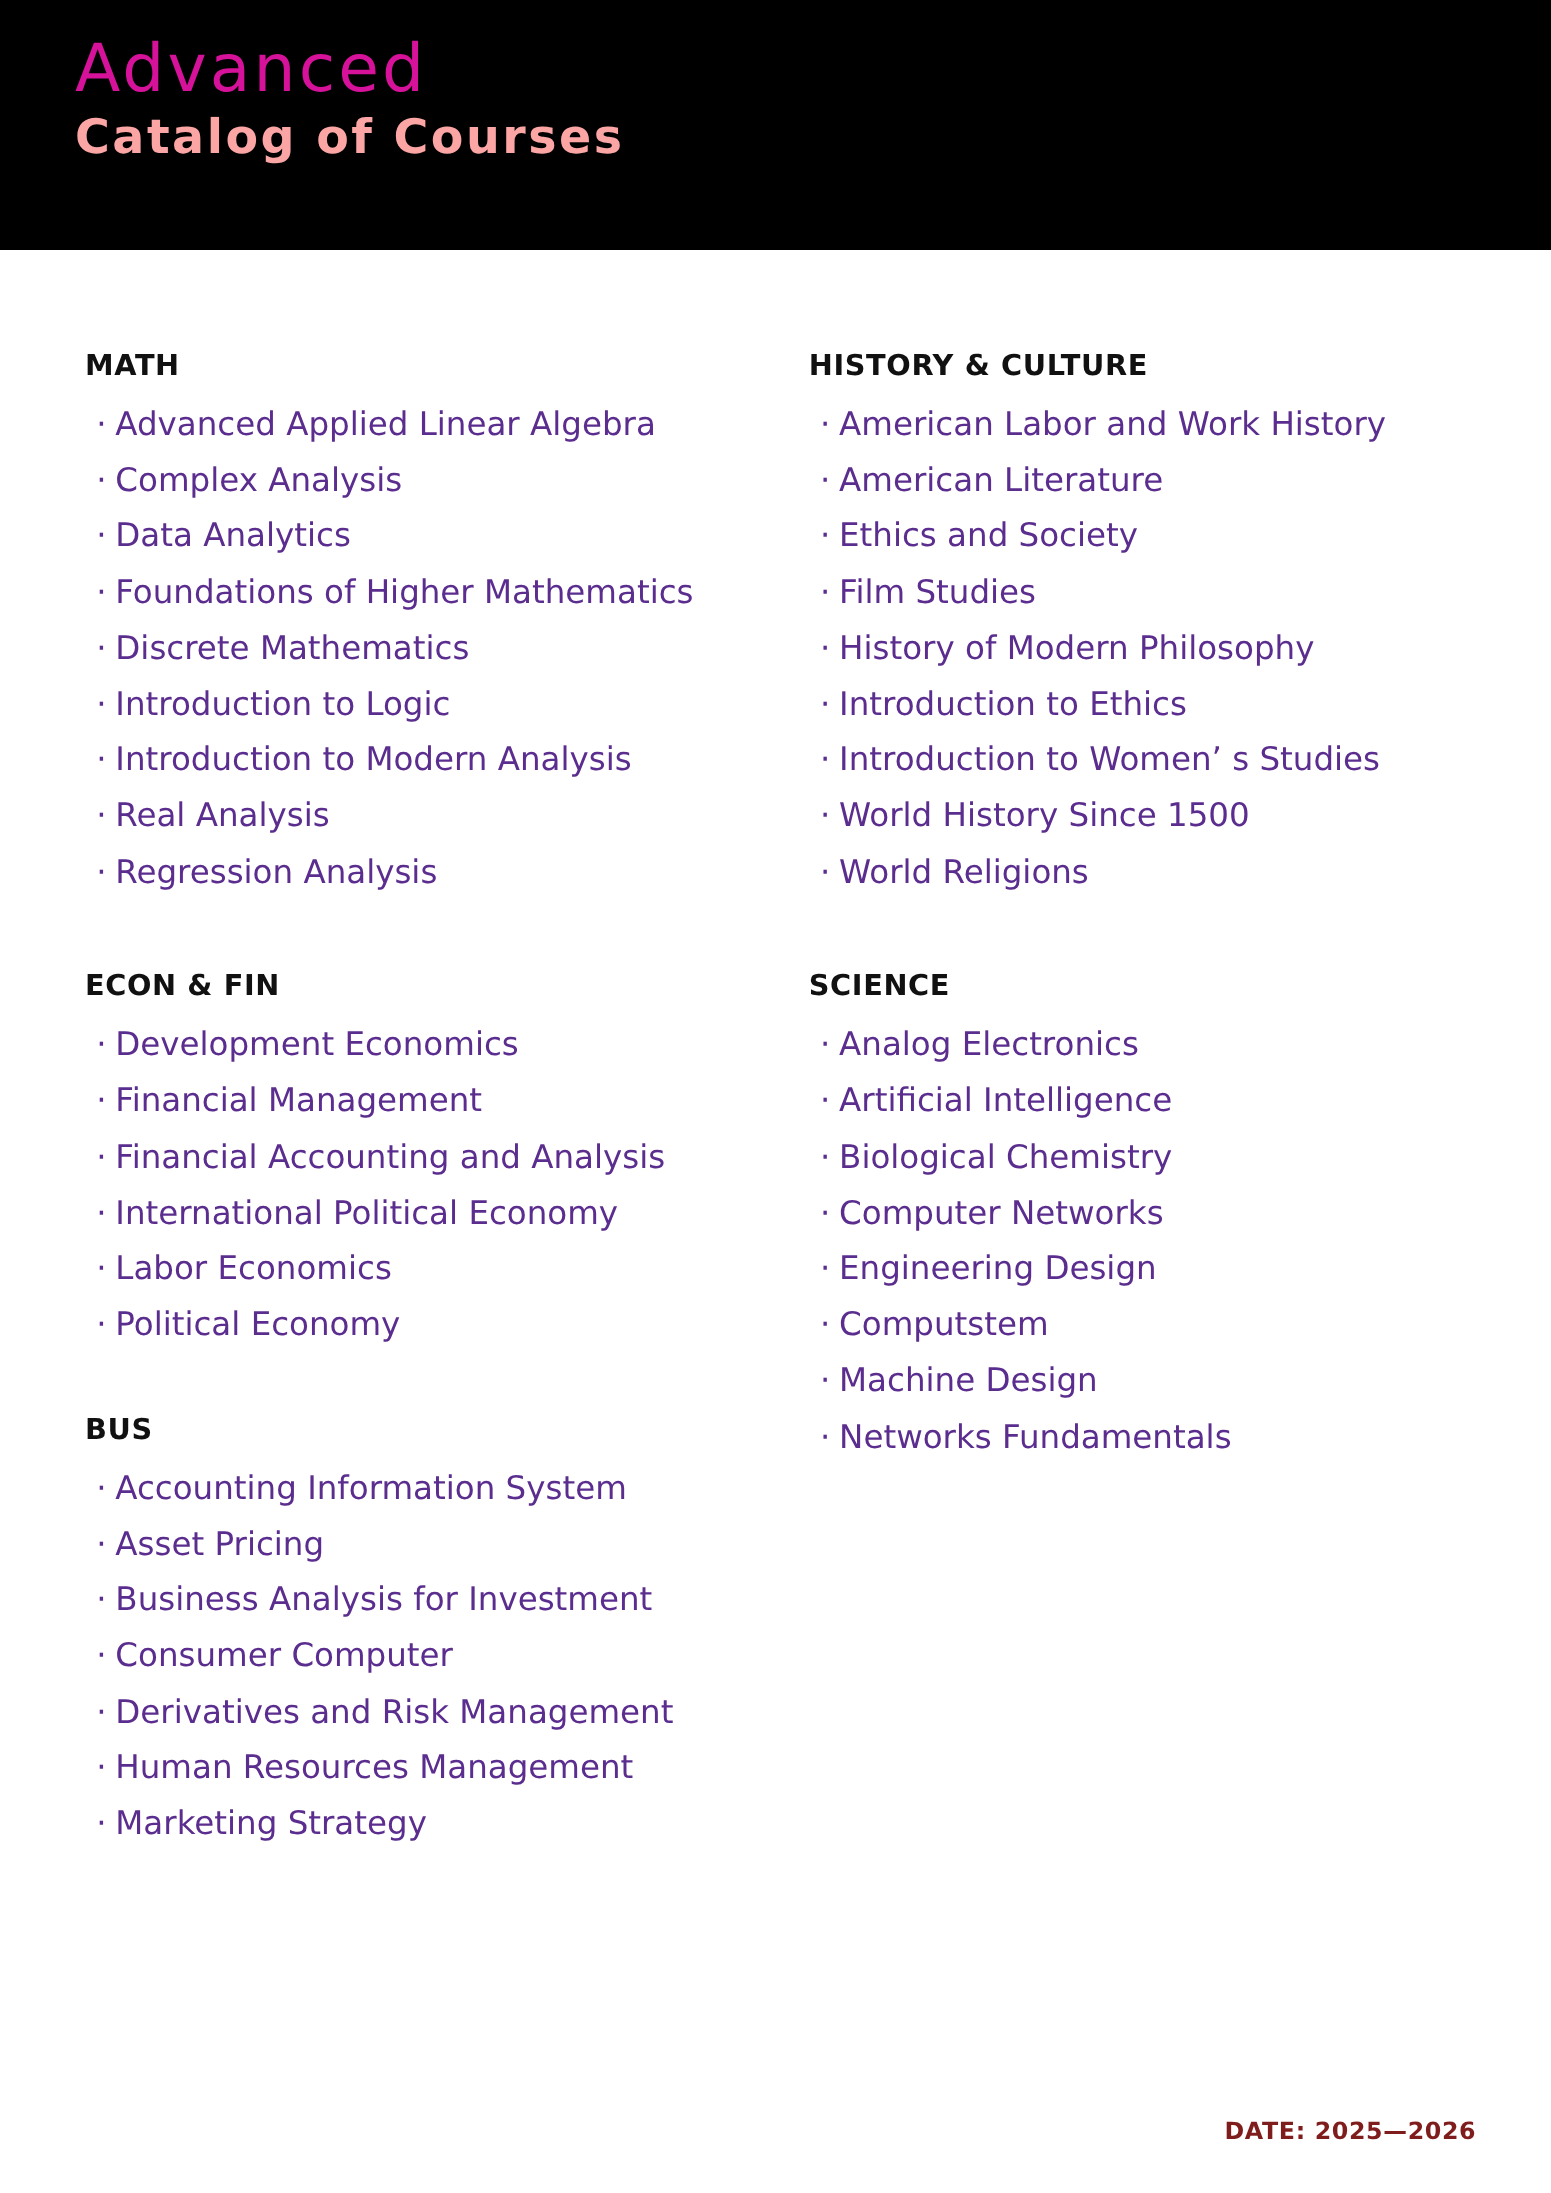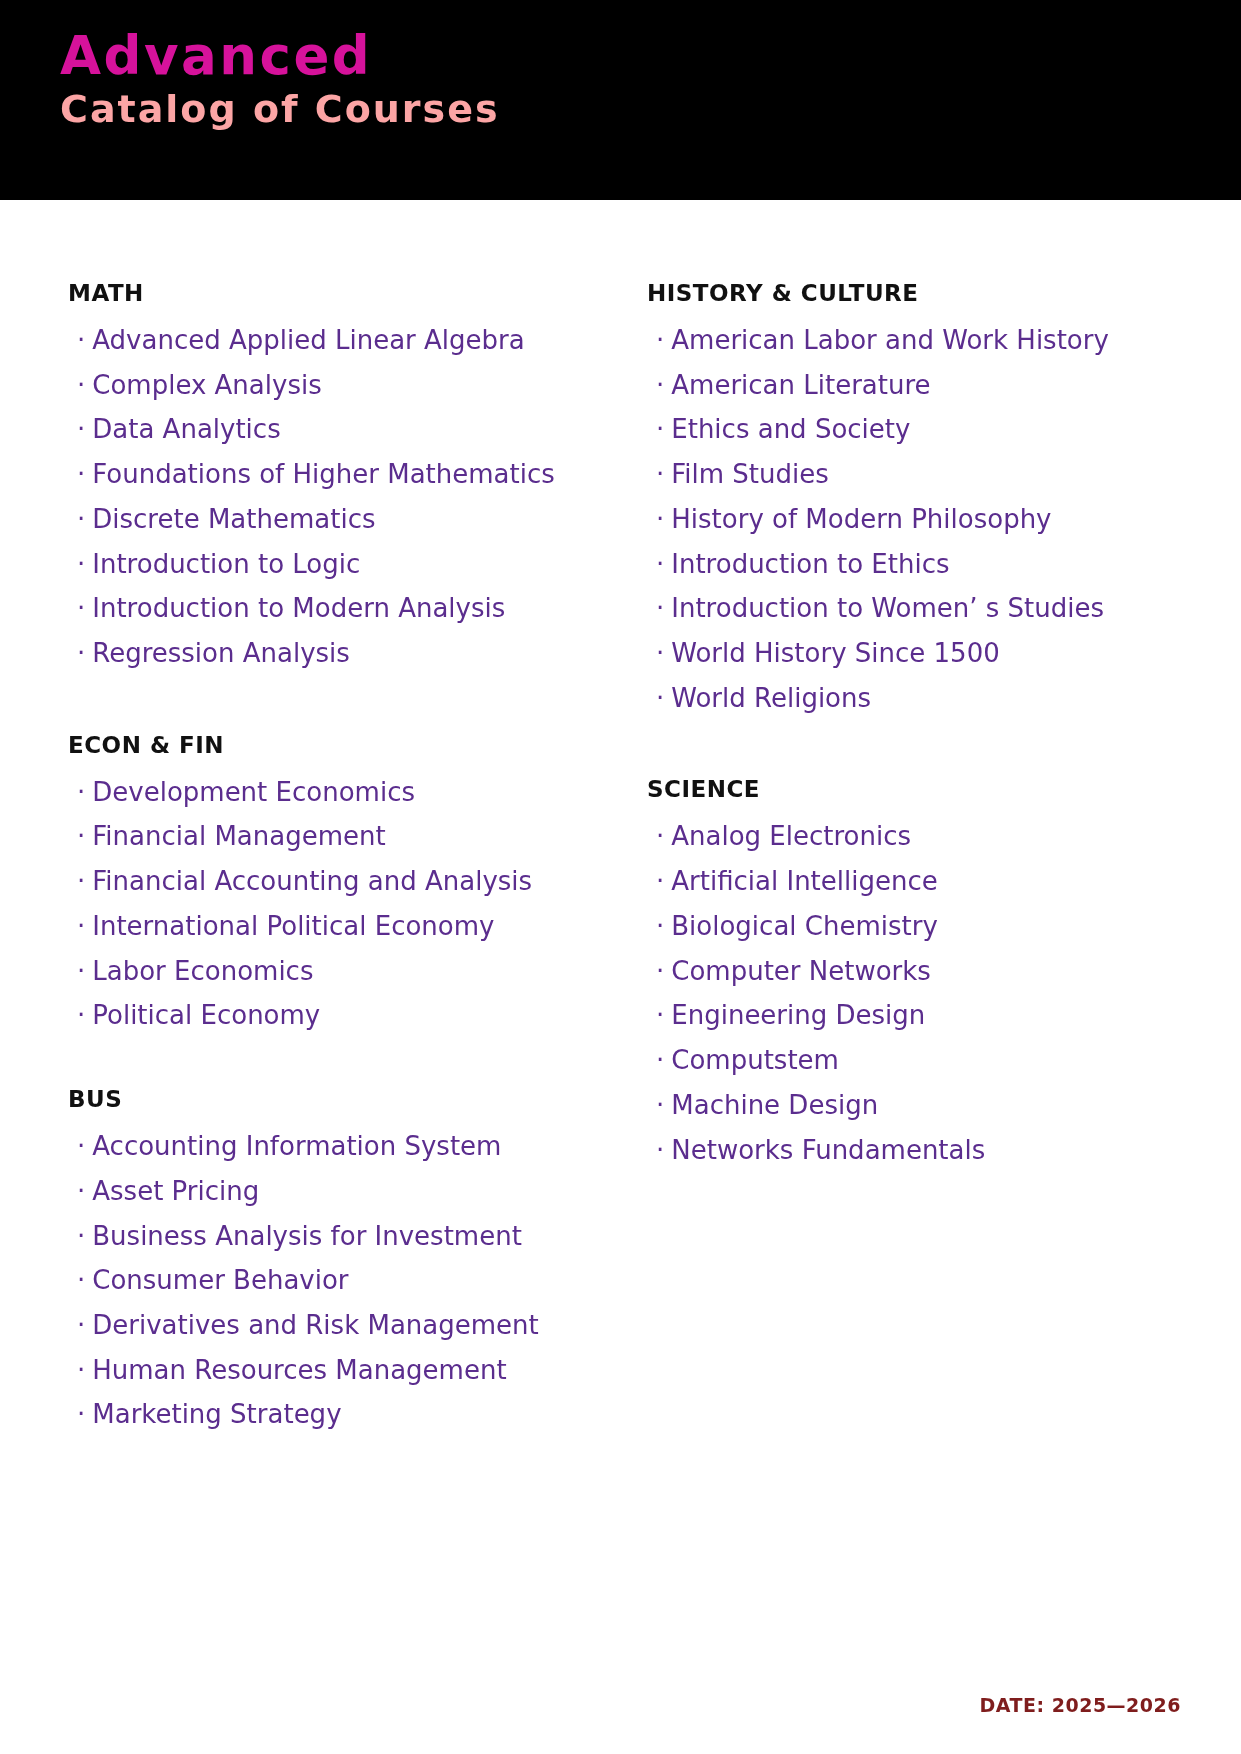--- a/index.html
+++ b/index.html
@@ -26,21 +26,21 @@
   .header {
     background: #000000;
     width: 100%;
     height: 200px;
     box-sizing: border-box;
     padding: 28px 0 0 60px;
   }
   .header-title {
     color: #d6129b;
     font-size: 53px;
-    font-weight: bold;
+    font-weight: normal;
     letter-spacing: 2.5px;
     line-height: 1.05;
     margin: 0 0 6px 0;
     font-family: "DejaVu Sans", sans-serif;
   }
   .header-subtitle {
     color: #fca5a5;
     font-size: 38px;
     font-weight: bold;
     letter-spacing: 2px;
@@ -137,20 +137,21 @@
       <div class="section">
         <h2 class="section-title">MATH</h2>
         <ul class="course-list">
           <li class="course-item"><span class="bullet">·</span><span>Advanced Applied Linear Algebra</span></li>
           <li class="course-item"><span class="bullet">·</span><span>Complex Analysis</span></li>
           <li class="course-item"><span class="bullet">·</span><span>Data Analytics</span></li>
           <li class="course-item"><span class="bullet">·</span><span>Foundations of Higher Mathematics</span></li>
           <li class="course-item"><span class="bullet">·</span><span>Discrete Mathematics</span></li>
           <li class="course-item"><span class="bullet">·</span><span>Introduction to Logic</span></li>
           <li class="course-item"><span class="bullet">·</span><span>Introduction to Modern Analysis</span></li>
+          <li class="course-item"><span class="bullet">·</span><span>Real Analysis</span></li>
           <li class="course-item"><span class="bullet">·</span><span>Regression Analysis</span></li>
         </ul>
       </div>
 
       <div class="section gap-econ">
         <h2 class="section-title">ECON &amp; FIN</h2>
         <ul class="course-list">
           <li class="course-item"><span class="bullet">·</span><span>Development Economics</span></li>
           <li class="course-item"><span class="bullet">·</span><span>Financial Management</span></li>
           <li class="course-item"><span class="bullet">·</span><span>Financial Accounting and Analysis</span></li>
@@ -159,21 +160,21 @@
           <li class="course-item"><span class="bullet">·</span><span>Political Economy</span></li>
         </ul>
       </div>
 
       <div class="section gap-bus">
         <h2 class="section-title">BUS</h2>
         <ul class="course-list">
           <li class="course-item"><span class="bullet">·</span><span>Accounting Information System</span></li>
           <li class="course-item"><span class="bullet">·</span><span>Asset Pricing</span></li>
           <li class="course-item"><span class="bullet">·</span><span>Business Analysis for Investment</span></li>
-          <li class="course-item"><span class="bullet">·</span><span>Consumer Behavior</span></li>
+          <li class="course-item"><span class="bullet">·</span><span>Consumer Computer</span></li>
           <li class="course-item"><span class="bullet">·</span><span>Derivatives and Risk Management</span></li>
           <li class="course-item"><span class="bullet">·</span><span>Human Resources Management</span></li>
           <li class="course-item"><span class="bullet">·</span><span>Marketing Strategy</span></li>
         </ul>
       </div>
 
     </div>
 
     <div class="col col-right">
 

